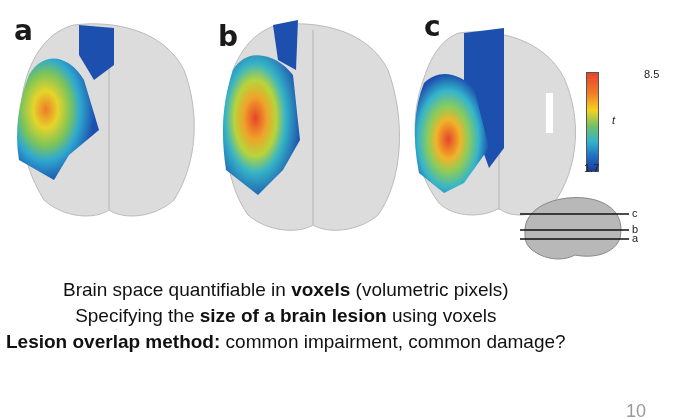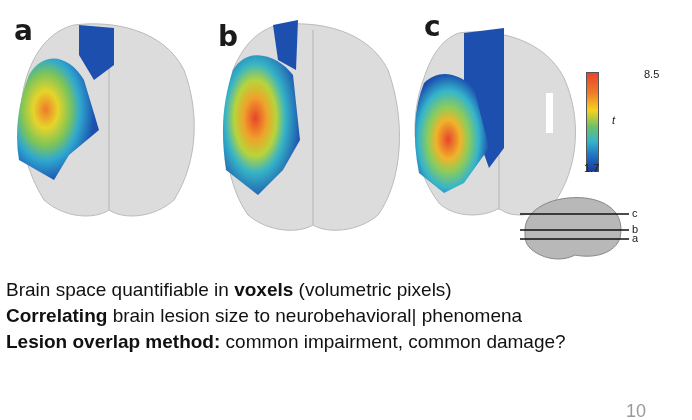--- a/index.html
+++ b/index.html
@@ -3,21 +3,21 @@
 <meta charset="utf-8">
 <style>
   html, body { margin:0; padding:0; background:#ffffff; }
   body { width:692px; height:420px; position:relative; overflow:hidden; font-family:"Liberation Sans", sans-serif; }
   .panel-label { position:absolute; font-family:"DejaVu Sans", sans-serif; font-weight:bold; font-size:28px; color:#1a1a1a; }
   .brain { position:absolute; }
   .colorbar { position:absolute; left:586px; top:72px; width:11px; height:98px; border:1px solid #555;
     background:linear-gradient(to bottom,#e8442a 0%,#f07a2a 20%,#f5d21e 38%,#6cc06a 55%,#34b4cc 70%,#1f6fc2 85%,#1c3d9a 100%); }
   .cb-text { position:absolute; font-size:11px; color:#222; }
   .bullets { position:absolute; left:6px; top:277px; font-family:"Liberation Sans", sans-serif; font-size:19px; line-height:26px; color:#111; }
-  .bullets div { white-space:nowrap; }
+  .bullets div { white-space:nowrap;text-align:center; }
   .pagenum { position:absolute; left:626px; top:401px; font-size:18px; color:#999; }
   .line-label { position:absolute; font-size:11px; color:#222; }
 </style>
 </head>
 <body>
 
 <div class="panel-label" style="left:14px;top:14px;">a</div>
 <div class="panel-label" style="left:218px;top:20px;">b</div>
 <div class="panel-label" style="left:424px;top:10px;">c</div>
 
@@ -80,17 +80,17 @@
   <line x1="5" y1="21" x2="114" y2="21" stroke="#111" stroke-width="1.5"></line>
   <line x1="5" y1="37" x2="114" y2="37" stroke="#111" stroke-width="1.5"></line>
   <line x1="5" y1="46" x2="114" y2="46" stroke="#111" stroke-width="1.5"></line>
 </svg>
 <div class="line-label" style="left:632px;top:207px;">c</div>
 <div class="line-label" style="left:632px;top:223px;">b</div>
 <div class="line-label" style="left:632px;top:232px;">a</div>
 
 <div class="bullets">
   <div><span>Brain space quantifiable in </span><b>voxels</b><span> (volumetric pixels)</span></div>
-  <div><b>Correlating</b><span> brain lesion size to neurobehavioral| phenomena</span></div>
+  <div><span>Specifying the </span><b>size of a brain lesion</b><span> using voxels</span></div>
   <div><b>Lesion overlap method:</b><span> common impairment, common damage?</span></div>
 </div>
 
 <div class="pagenum">10</div>
 
 </body></html>

